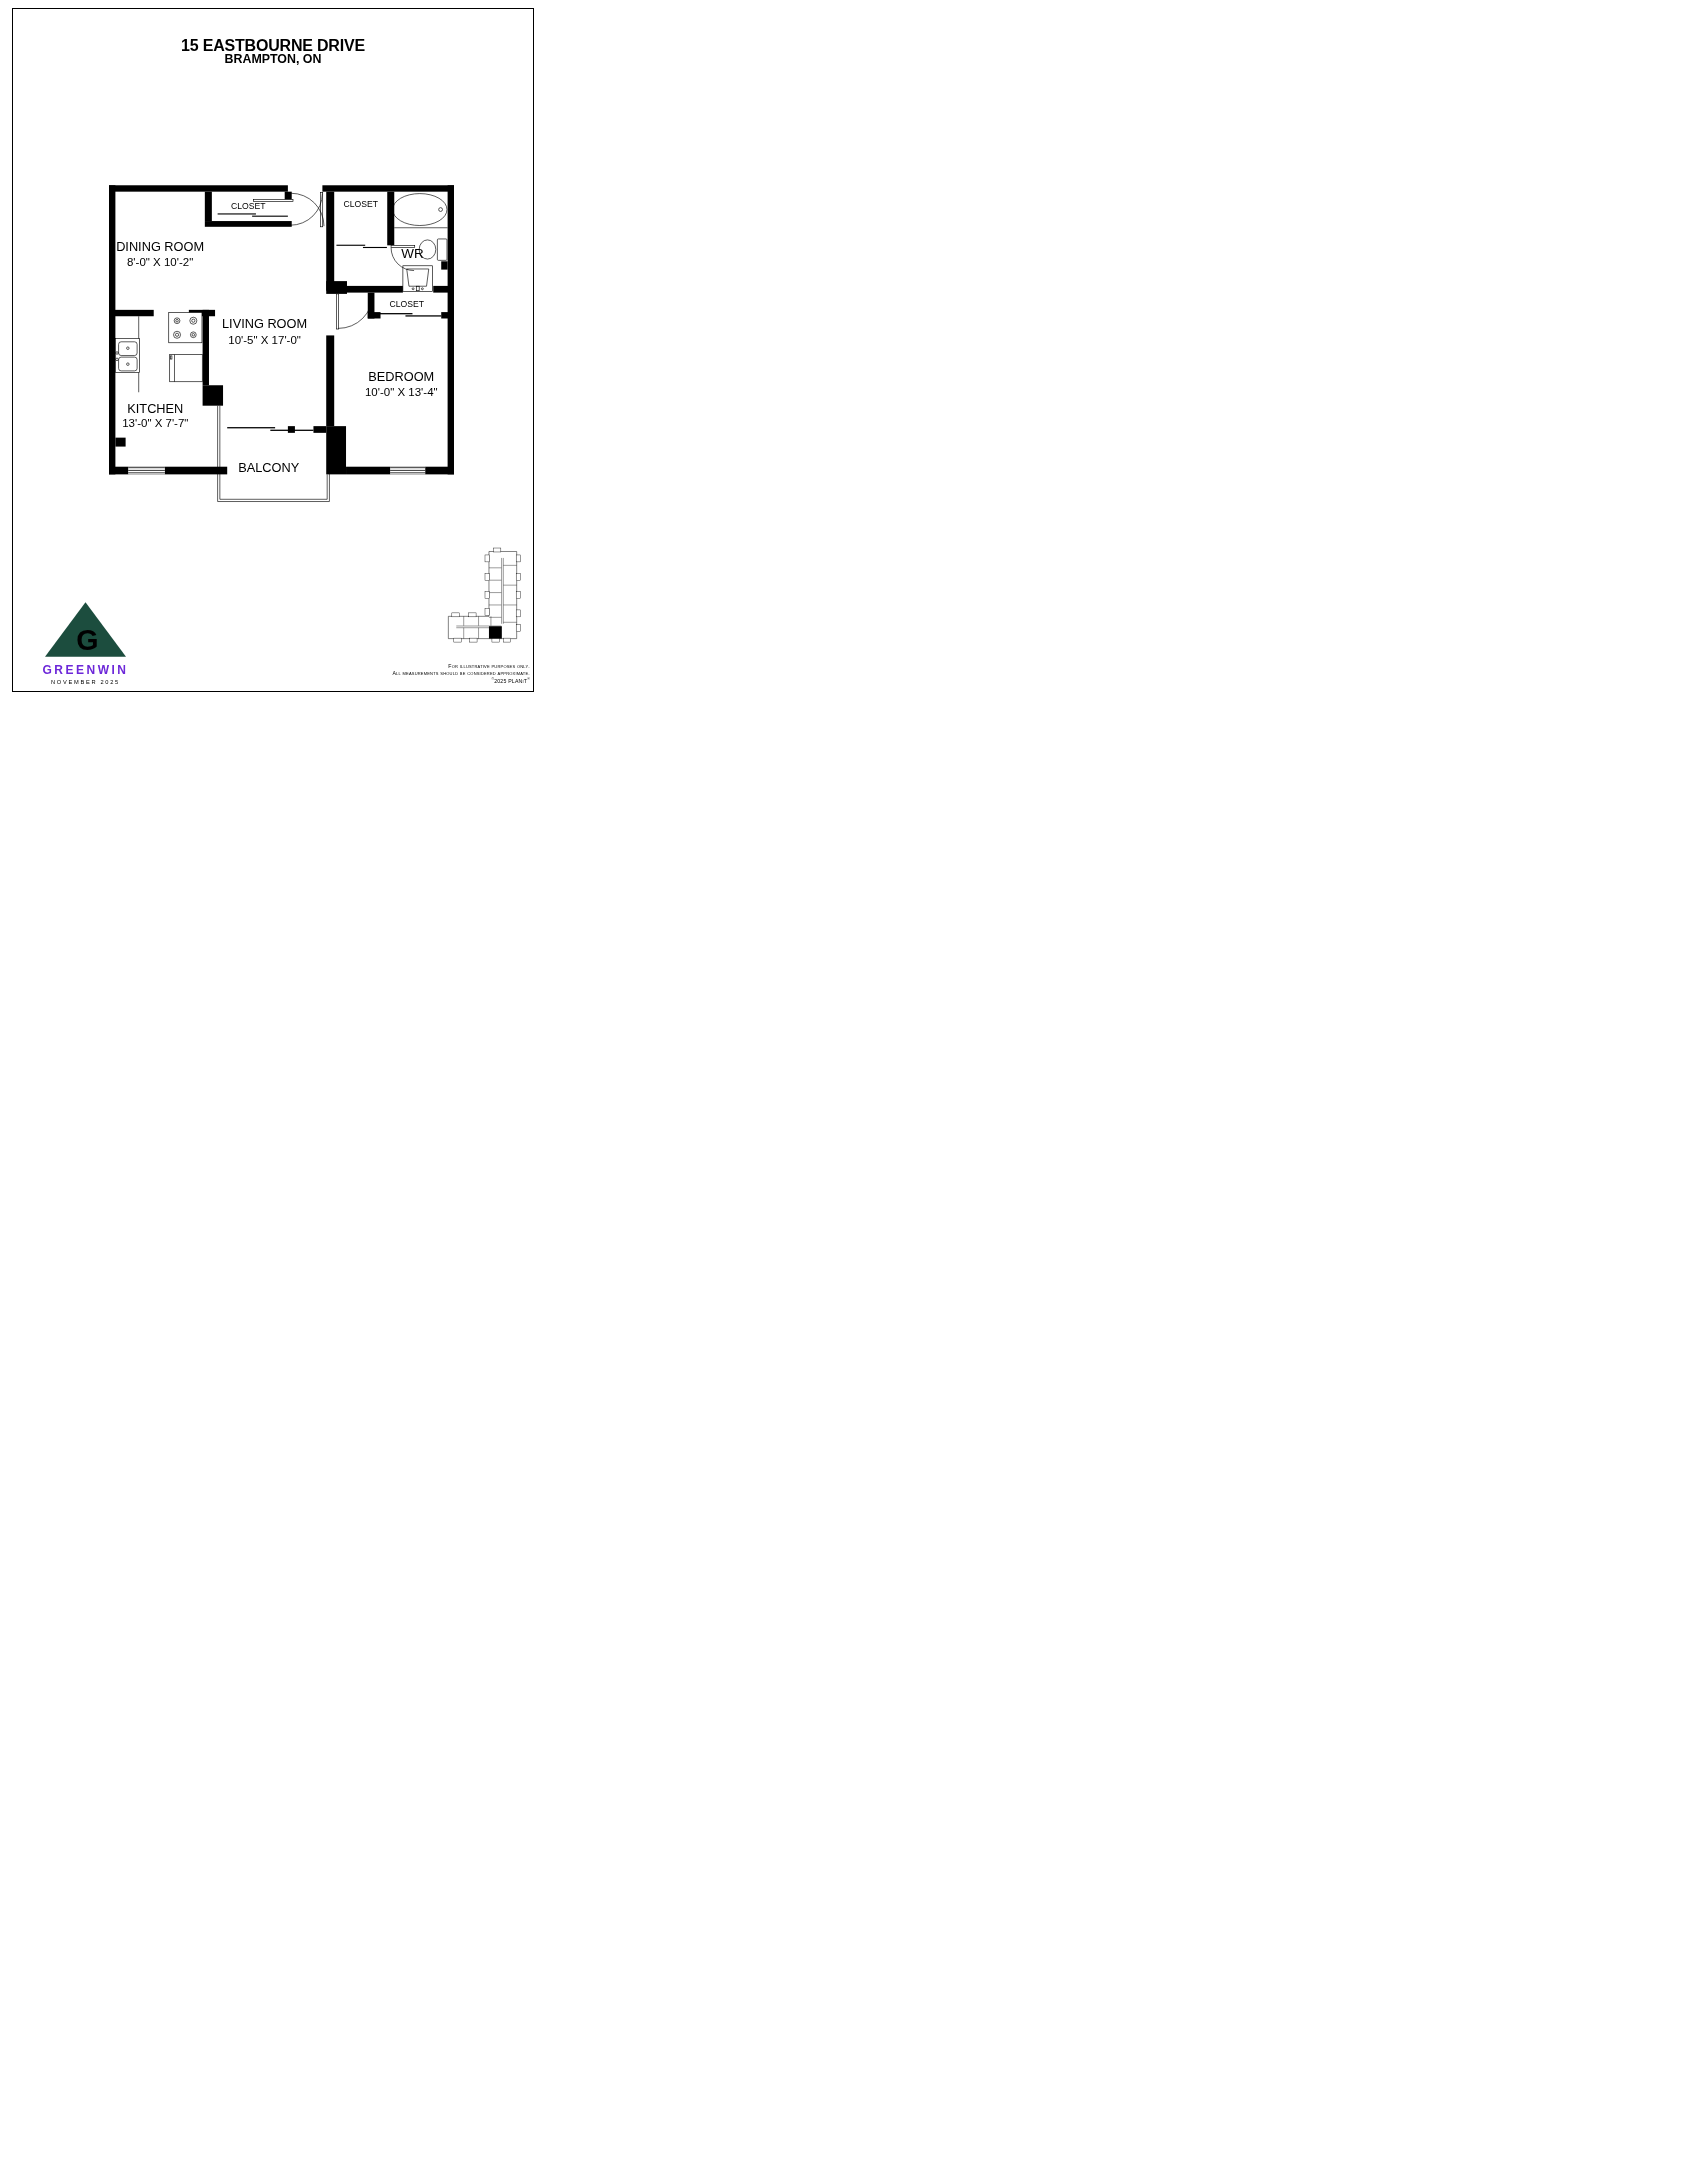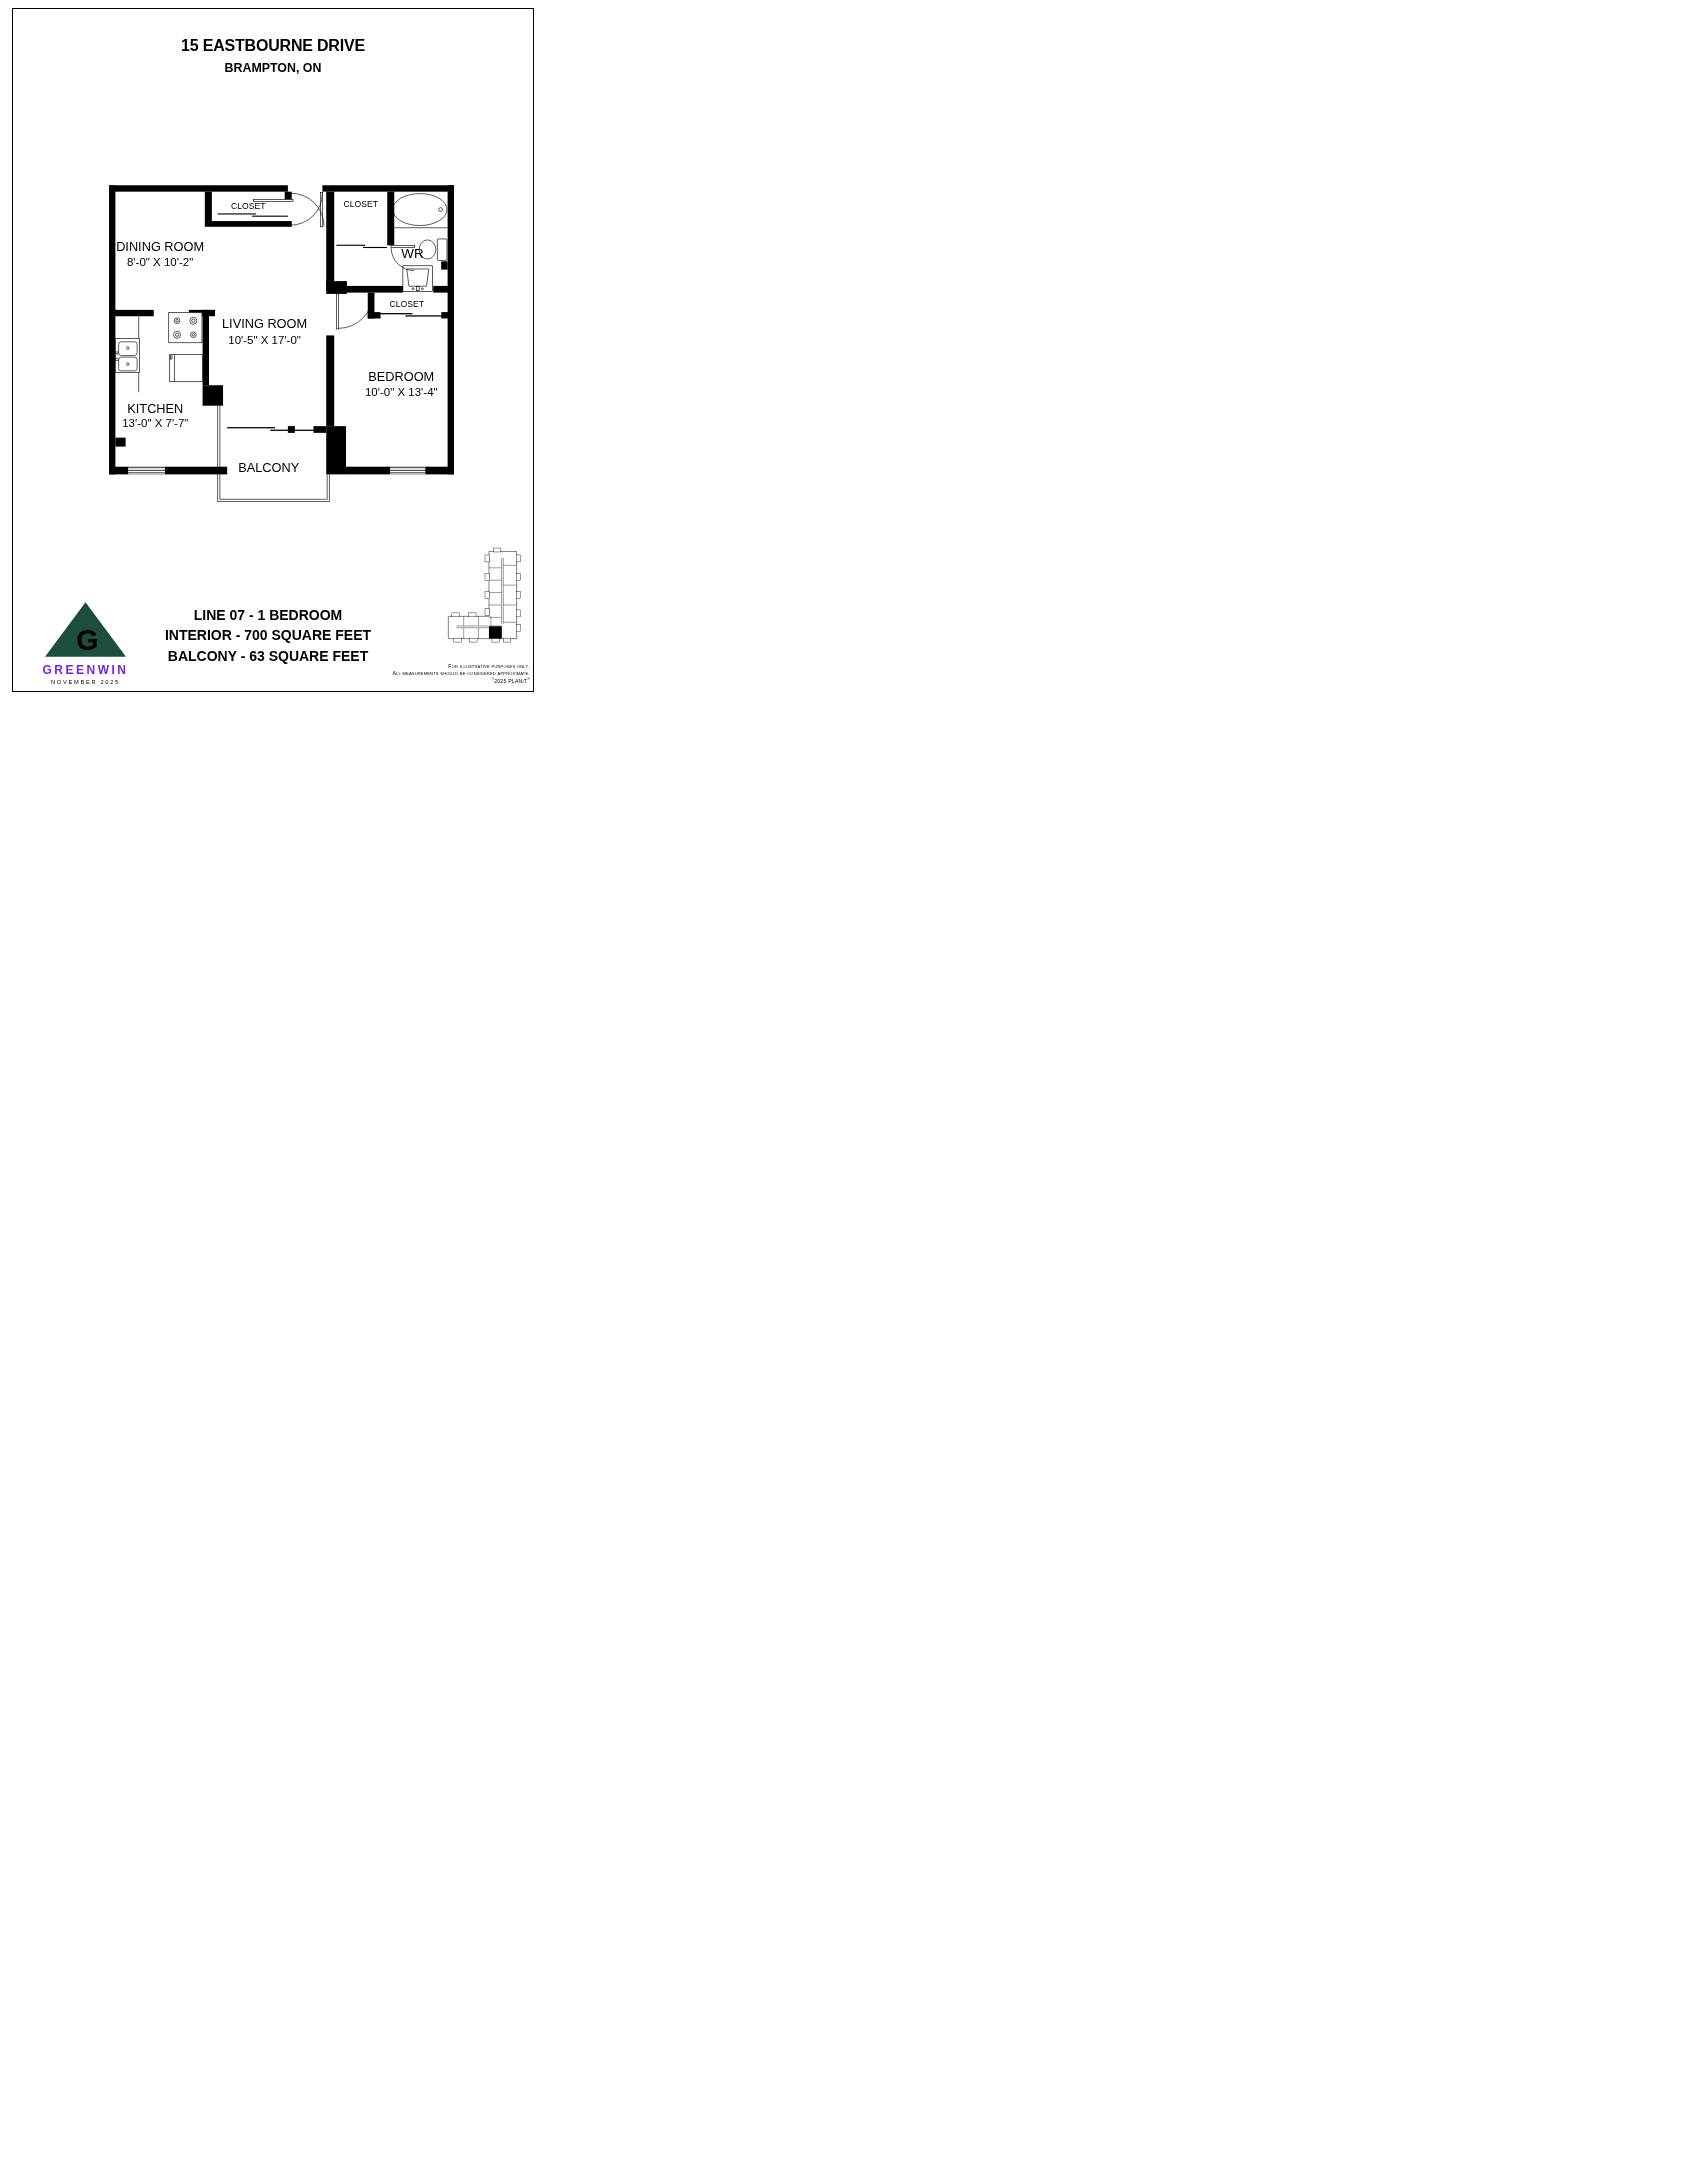--- a/index.html
+++ b/index.html
@@ -2,21 +2,21 @@
 <html style="font-size:8px"><head>
 <meta charset="utf-8">
 <style>
   html,body{margin:0;padding:0;background:#ffffff;}
   #page{position:relative;width:546px;height:707px;background:#fff;
         font-family:"Liberation Sans", sans-serif;color:#000;overflow:hidden;}
   #frame{position:absolute;left:12.4px;top:8px;width:520px;height:682px;
          border:1px solid #000;}
   .title{position:absolute;left:0;top:37px;width:100%;text-align:center;
          font-size:16px;font-weight:bold;letter-spacing:-0.2px;}
-  .subtitle{position:absolute;left:0;top:61px;width:100%;text-align:center;
+  .subtitle{position:absolute;left:0;top:52px;width:100%;text-align:center;
          font-size:12.4px;font-weight:bold;}
   #plansvg{position:absolute;left:109px;top:185px;}
   .summary{position:absolute;left:0;top:605px;width:536px;text-align:center;
            font-size:14px;font-weight:bold;line-height:20.3px;}
   #logoblock{position:absolute;left:30px;top:602px;width:111px;text-align:center;}
   .brandname{margin-top:3px;font-size:12px;font-weight:bold;letter-spacing:2.5px;}
   .branddate{margin-top:2px;font-size:5.7px;letter-spacing:1.7px;color:#000;}
   #keyplan{position:absolute;left:434px;top:538px;}
   #fineprint{position:absolute;right:16px;top:663px;text-align:right;
              font-size:5.2px;letter-spacing:0.2px;line-height:6.7px;
@@ -176,25 +176,20 @@
       <text x="487" y="448" font-size="40">LIVING ROOM</text>
       <text x="487" y="498" font-size="36">10'-5" X 17'-0"</text>
       <text x="915" y="612" font-size="40">BEDROOM</text>
       <text x="915" y="660" font-size="36">10'-0" X 13'-4"</text>
       <text x="145" y="712" font-size="40">KITCHEN</text>
       <text x="145" y="758" font-size="36">13'-0" X 7'-7"</text>
       <text x="500" y="898" font-size="40">BALCONY</text>
     </g>
   </svg>
 
-  <div class="summary">
-    <div>LINE 07 - 1 BEDROOM</div>
-    <div>INTERIOR - 700 SQUARE FEET</div>
-    <div>BALCONY - 63 SQUARE FEET</div>
-  </div>
 
   <div id="logoblock">
     <svg width="81" height="56" viewBox="0 0 164 112">
       <polygon points="82,0 164,110 0,110" fill="#1C4D3E"></polygon>
       <text x="86" y="96" text-anchor="middle" font-size="58" font-weight="bold" fill="#ffffff">G</text>
     </svg>
     <div class="brandname" style="color:#6d28d9">GREENWIN</div>
     <div class="branddate">NOVEMBER 2025</div>
   </div>
 

